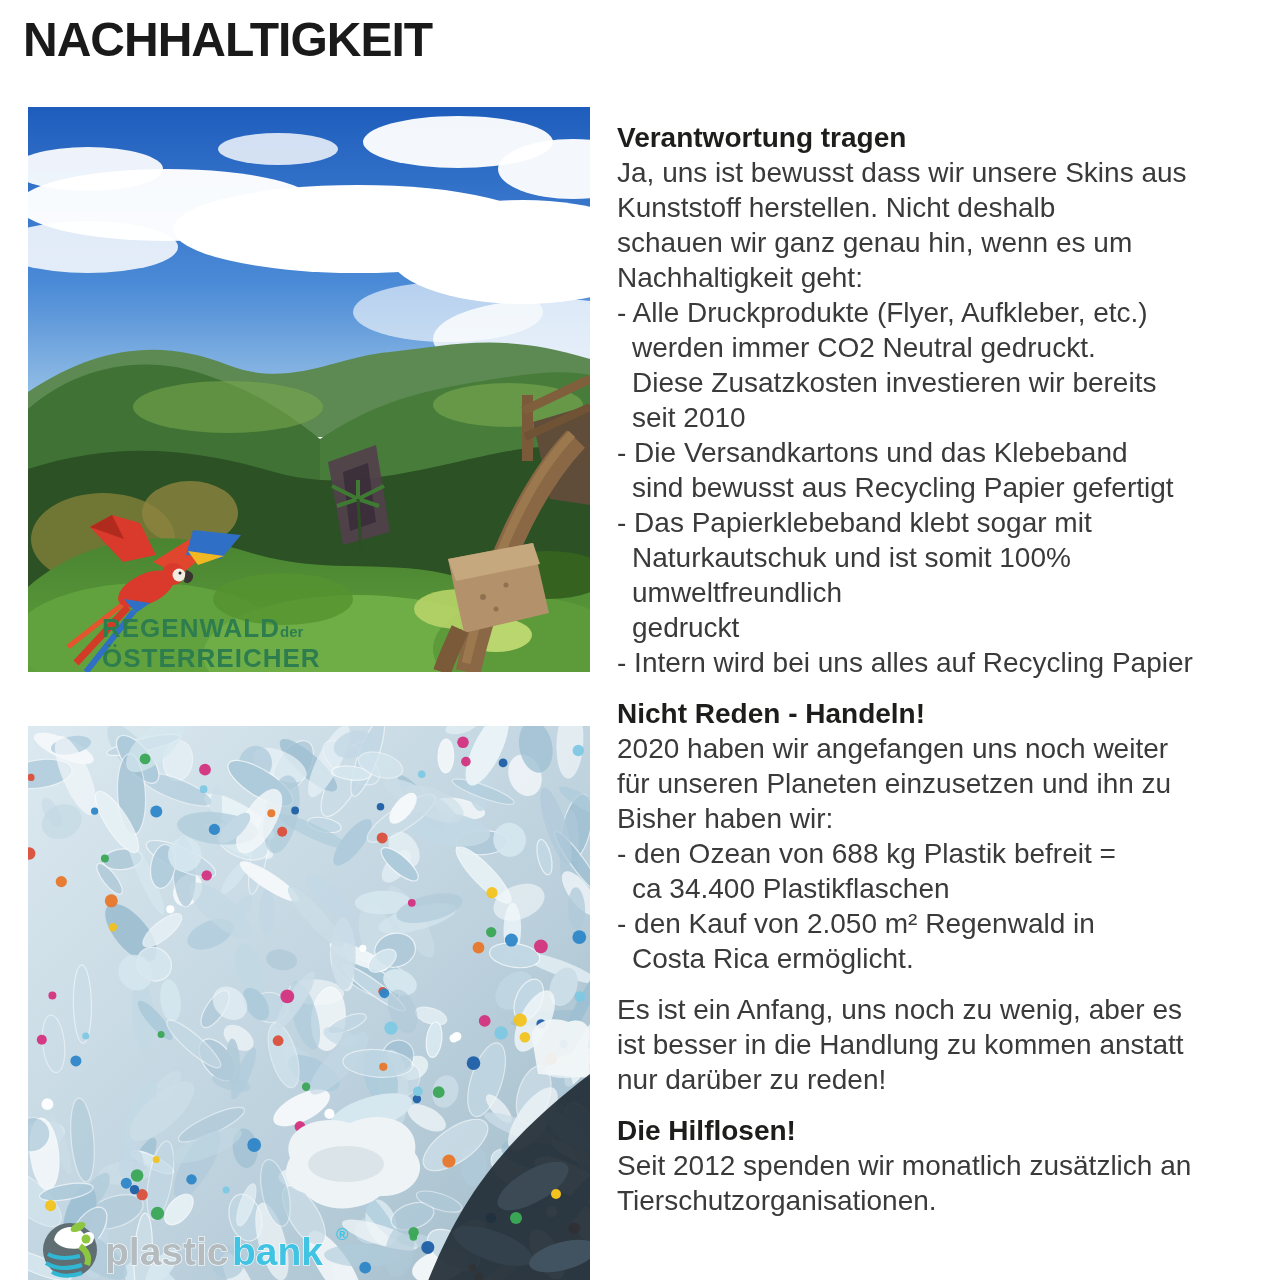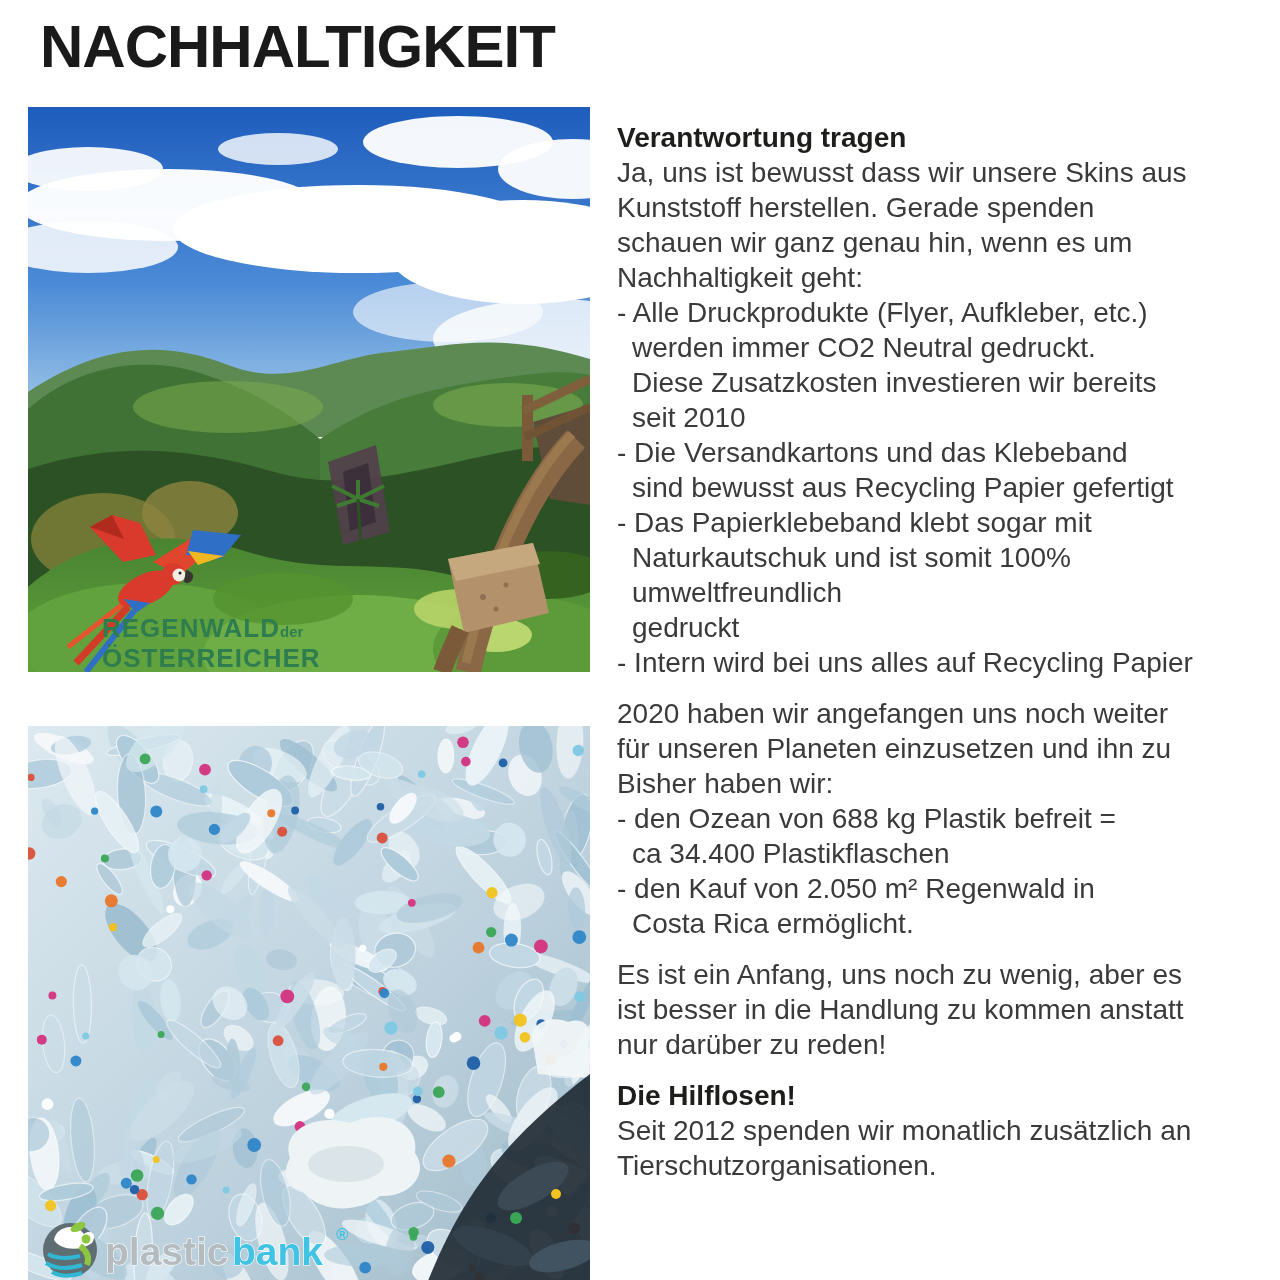--- a/index.html
+++ b/index.html
@@ -1,18 +1,18 @@
 <!DOCTYPE html>
 <html><head>
 <meta charset="utf-8">
 <style>
   html,body{margin:0;padding:0;background:#ffffff;}
   body{width:1280px;height:1280px;position:relative;overflow:hidden;
        font-family:"Liberation Sans","DejaVu Sans",sans-serif;}
-  .page-title{position:absolute;left:40px;top:12px;font-size:60px;font-weight:800;
+  .page-title{position:absolute;left:23px;top:12px;font-size:48px;font-weight:800;
        letter-spacing:-1px;color:#1a1a1a;white-space:nowrap;}
   .img-frame{position:absolute;left:28px;overflow:hidden;}
   .img-frame.top{top:107px;width:562px;height:663px;}
   .img-frame.bottom{top:726px;width:562px;height:560px;}
   .img-frame svg{display:block;}
   .text-col{position:absolute;left:617px;top:106px;width:660px;color:#3a3a3a;
        font-size:28px;line-height:35px;}
   .sec{margin-bottom:16px;}
   .sec .h{font-weight:700;color:#1d1d1b;white-space:nowrap;margin-top:14px;}
   .sec .h:empty{display:none;}
@@ -479,37 +479,38 @@
     </g>
   </g>
 </svg>
 </div>
 
 <div class="text-col">
 
   <div class="sec">
     <div class="h">Verantwortung tragen</div>
     <div class="ln">Ja, uns ist bewusst dass wir unsere Skins aus</div>
-    <div class="ln">Kunststoff herstellen. Gerade spenden</div>
+    <div class="ln">Kunststoff herstellen. Nicht deshalb</div>
     <div class="ln">schauen wir ganz genau hin, wenn es um</div>
     <div class="ln">Nachhaltigkeit geht:</div>
     <div class="ln">- Alle Druckprodukte (Flyer, Aufkleber, etc.)</div>
     <div class="ln cont">werden immer CO2 Neutral gedruckt.</div>
     <div class="ln cont">Diese Zusatzkosten investieren wir bereits</div>
     <div class="ln cont">seit 2010</div>
     <div class="ln">- Die Versandkartons und das Klebeband</div>
     <div class="ln cont">sind bewusst aus Recycling Papier gefertigt</div>
     <div class="ln">- Das Papierklebeband klebt sogar mit</div>
     <div class="ln cont">Naturkautschuk und ist somit 100%</div>
     <div class="ln cont">umweltfreundlich</div>
     <div class="ln cont">gedruckt</div>
     <div class="ln">- Intern wird bei uns alles auf Recycling Papier</div>
   </div>
 
   <div class="sec">
+    <div class="h">Nicht Reden - Handeln!</div>
     <div class="ln">2020 haben wir angefangen uns noch weiter</div>
     <div class="ln">für unseren Planeten einzusetzen und ihn zu</div>
     <div class="ln">Bisher haben wir:</div>
     <div class="ln">- den Ozean von 688 kg Plastik befreit =</div>
     <div class="ln cont">ca 34.400 Plastikflaschen</div>
     <div class="ln">- den Kauf von 2.050 m² Regenwald in</div>
     <div class="ln cont">Costa Rica ermöglicht.</div>
   </div>
 
   <div class="sec">

